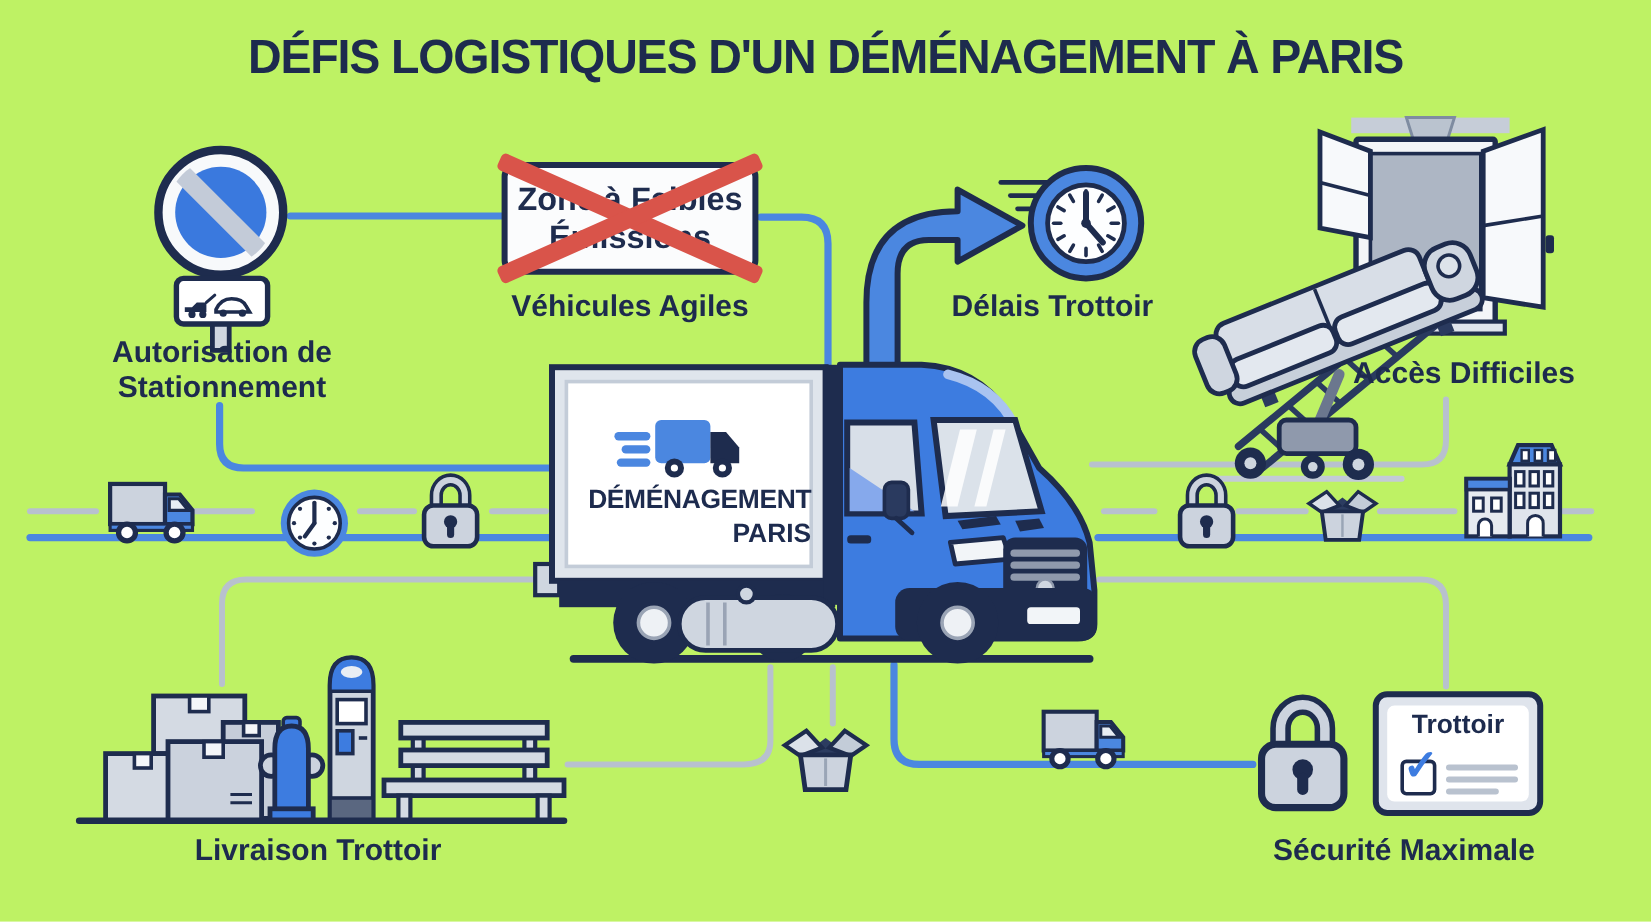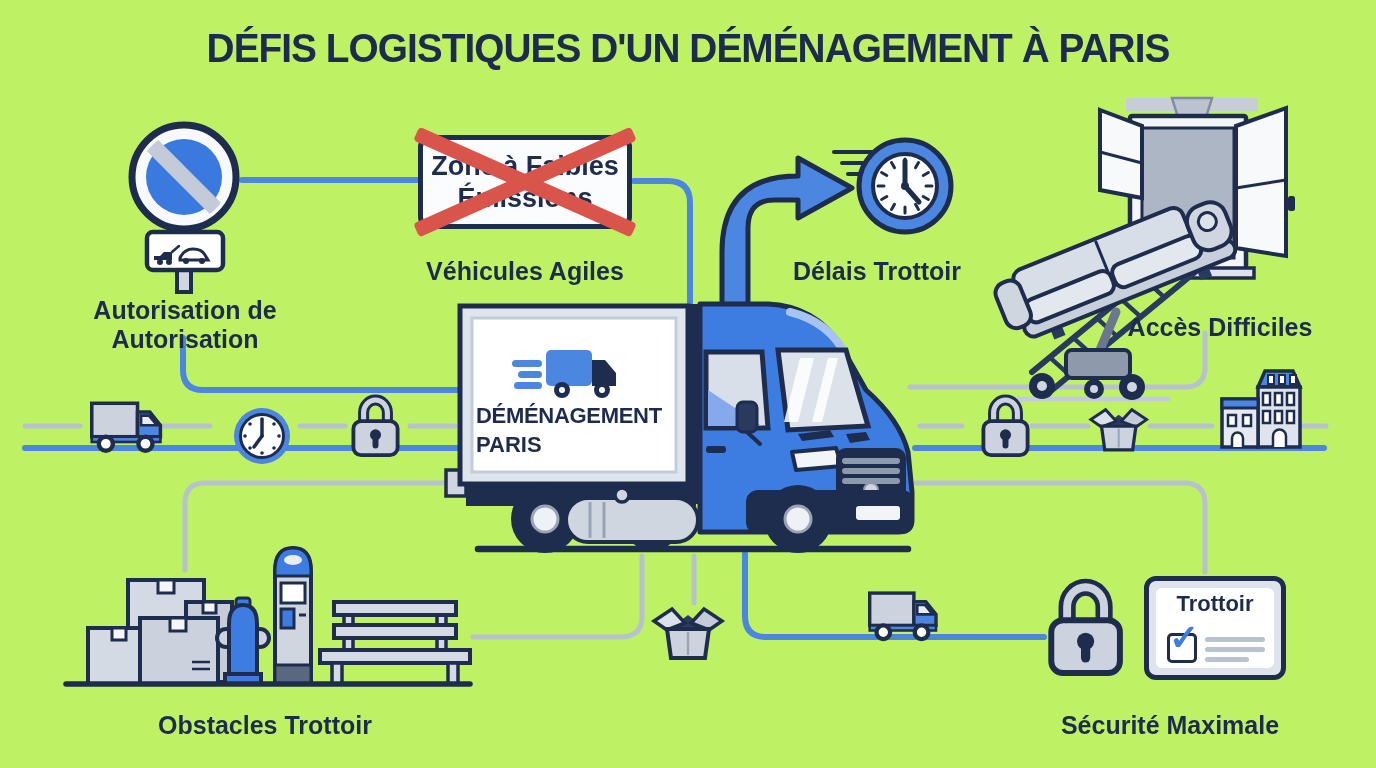--- a/index.html
+++ b/index.html
@@ -2,31 +2,31 @@
 <html><head>
 <meta charset="utf-8">
 <style>
   html,body{margin:0;padding:0;}
   .stage{position:relative;width:1376px;height:768px;background:#bef264;overflow:hidden;
          font-family:"Liberation Sans", sans-serif;color:#1e2c4e;}
   .stage svg{position:absolute;left:0;top:0;}
   .title{position:absolute;left:0;top:26px;width:1376px;text-align:center;
          font-size:40px;font-weight:700;letter-spacing:-1px;color:#1d2b4e;transform:scaleX(.97);}
   .lbl{position:absolute;width:320px;text-align:center;font-size:25px;font-weight:700;
-       color:#1d2b4e;line-height:1.14;margin-top:16px;}
+       color:#1d2b4e;line-height:1.14;}
   
   .zfe{position:absolute;left:418px;top:135px;width:204px;height:84px;background:#fbfcfd;
        border:5px solid #1e2c4e;border-radius:12px;display:flex;flex-direction:column;
        justify-content:center;text-align:center;font-size:27px;font-weight:700;line-height:1.2;}
   .zfe .bar{position:absolute;left:50%;top:50%;width:238px;height:15px;background:#d9544a;
        border-radius:4px;}
   .bar.a{transform:translate(-50%,-50%) rotate(24deg);}
   .bar.b{transform:translate(-50%,-50%) rotate(-24deg);}
   
-  .brand{position:absolute;left:476px;top:403px;width:200px;text-align:left;color:#1d2b4e;}
+  .brand{position:absolute;left:476px;top:403px;width:200px;text-align:right;color:#1d2b4e;}
   .brand .l1{font-size:22px;font-weight:700;letter-spacing:-.3px;}
   .brand .l2{font-size:22px;font-weight:700;margin-top:3px;}
   
   .tablet{position:absolute;left:1144px;top:576px;width:132px;height:94px;background:#dfe4ec;
           border:5px solid #1e2c4e;border-radius:12px;}
   .tablet .screen{position:absolute;left:7px;top:7px;right:7px;bottom:7px;background:#fff;border-radius:6px;}
   .tablet .t{position:absolute;left:0;top:10px;width:100%;text-align:center;font-size:22px;font-weight:700;color:#1d2b4e;}
   .tablet .cb{position:absolute;left:18px;top:52px;width:24px;height:24px;border:3.5px solid #1e2c4e;
               border-radius:5px;background:#fff;}
   .tablet .chk{position:absolute;left:20px;top:36px;font-size:36px;font-weight:700;color:#3d7ce0;}
@@ -328,26 +328,26 @@
 
 <div class="zfe">
   <div>Zone à Faibles</div>
   <div>Émissions</div>
   <div class="bar a"></div>
   <div class="bar b"></div>
 </div>
 
 <div class="lbl" style="left:25px;top:280px;">
   <div>Autorisation de</div>
-  <div>Autorisation</div>
+  <div>Stationnement</div>
 </div>
 <div class="lbl" style="left:365px;top:241px;">Véhicules Agiles</div>
 <div class="lbl" style="left:717px;top:241px;">Délais Trottoir</div>
 <div class="lbl" style="left:1060px;top:297px;">Accès Difficiles</div>
-<div class="lbl" style="left:105px;top:695px;">Obstacles Trottoir</div>
+<div class="lbl" style="left:105px;top:695px;">Livraison Trottoir</div>
 <div class="lbl" style="left:1010px;top:695px;">Sécurité Maximale</div>
 
 <div class="brand">
   <div class="l1">DÉMÉNAGEMENT</div>
   <div class="l2">PARIS</div>
 </div>
 
 <div class="tablet">
   <div class="screen"></div>
   <div class="t">Trottoir</div>

